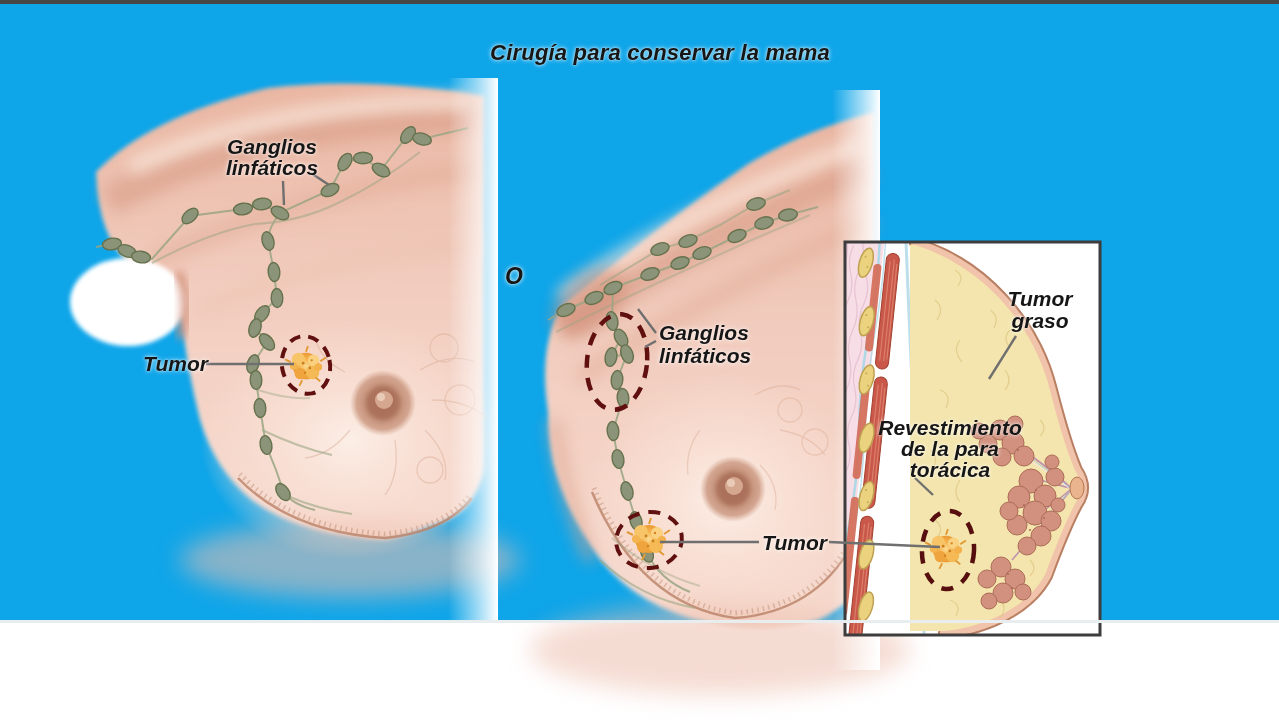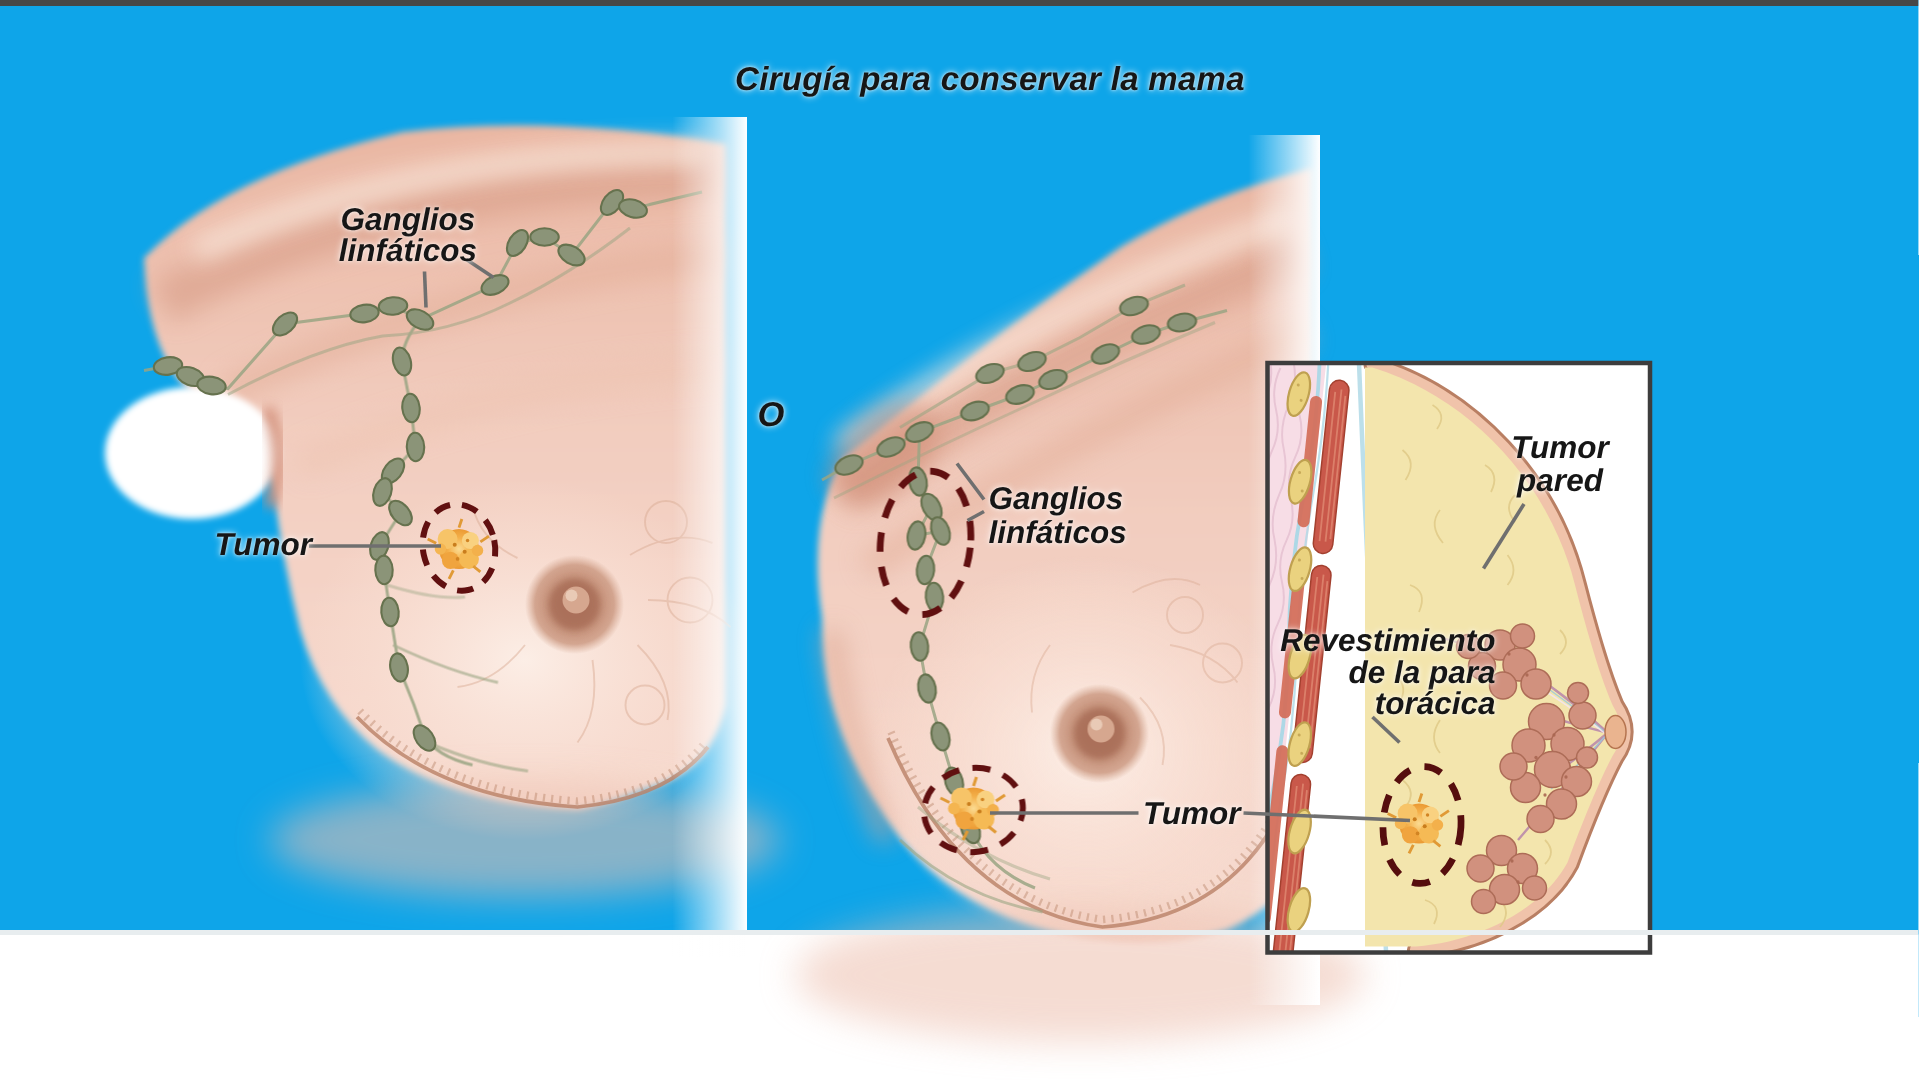--- a/index.html
+++ b/index.html
@@ -11,21 +11,21 @@
   .lbl{position:absolute;font-weight:700;font-size:21px;line-height:21px;color:#161616;
        text-shadow:0 0 5px rgba(255,255,255,.85),0 0 2px rgba(255,255,255,.65);}
   .lbl.center{text-align:center;}
   .title{left:380px;top:42px;width:560px;font-size:22px;text-align:center;letter-spacing:.2px;}
   .or{left:495px;top:266px;width:38px;font-size:23px;text-align:center;}
   .left-lymph{left:198px;top:136px;width:148px;}
   .left-tumor{left:143px;top:353px;width:70px;}
   .right-lymph{left:659px;top:321px;width:130px;line-height:23px;text-align:left;}
   .right-tumor{left:762px;top:532px;width:70px;}
   .inset-fat{left:988px;top:288px;width:104px;line-height:22px;}
-  .inset-chest{left:847px;top:417px;width:150px;line-height:21px;text-align:right;}
+  .inset-chest{left:847px;top:417px;width:150px;line-height:21px;text-align:center;padding-left:28px;}
 </style>
 </head>
 <body>
 
 <div class="stage">
   <div class="topbar"></div>
 
   <svg class="scene" width="1279" height="720" viewBox="0 0 1279 720">
     <defs>
       <linearGradient id="skinV" x1="0" y1="0" x2="0" y2="1">
@@ -376,21 +376,21 @@
 
   <div class="lbl right-lymph">
     <span>Ganglios</span><br>
     <span>linfáticos</span>
   </div>
 
   <div class="lbl right-tumor">Tumor</div>
 
   <div class="lbl center inset-fat">
     <span>Tumor</span><br>
-    <span>pared</span>
+    <span>graso</span>
   </div>
 
   <div class="lbl inset-chest">
     <span>Revestimiento</span><br>
     <span>de la para</span><br>
     <span>torácica</span>
   </div>
 
   <div class="bottombar"></div>
 </div>

